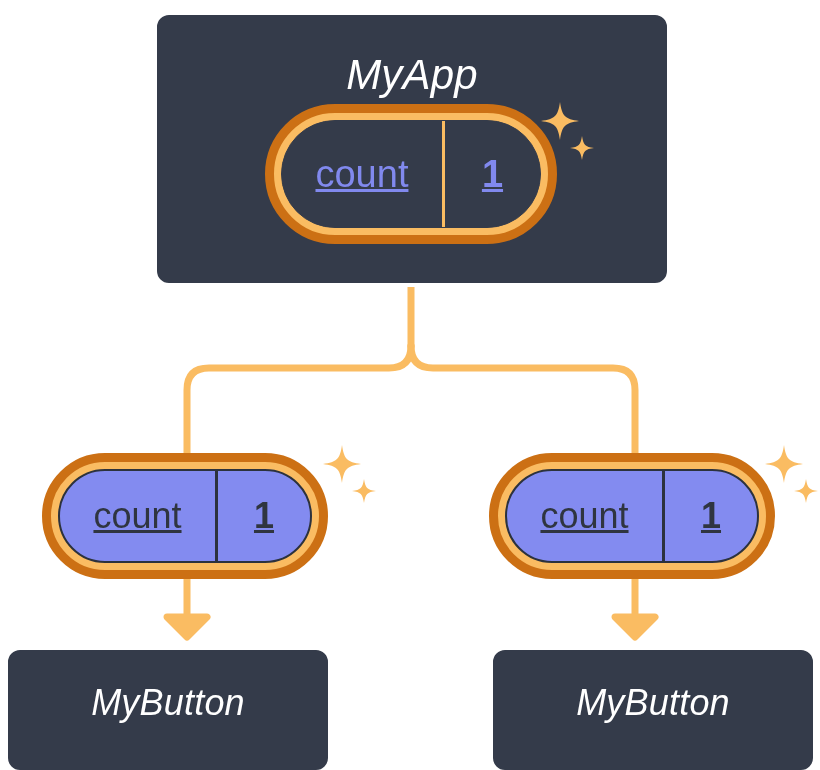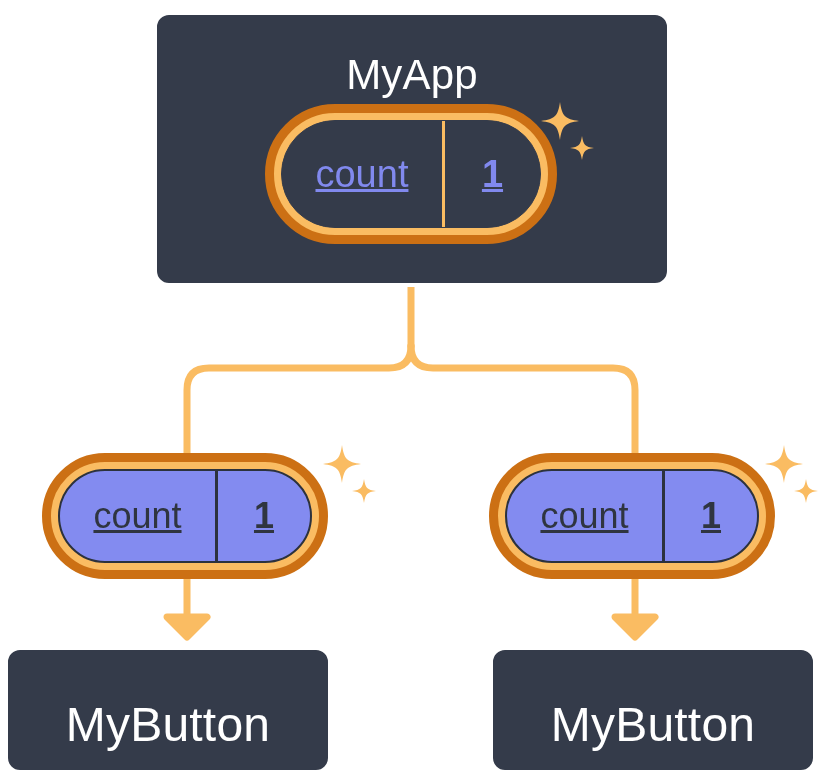--- a/index.html
+++ b/index.html
@@ -43,20 +43,21 @@
   }
   .card-title {
     position: absolute;
     left: 0;
     right: 0;
     text-align: center;
     color: #ffffff;
     font-weight: 400;
     letter-spacing: 0.2px;
     white-space: nowrap;
+    font-style: italic;
   }
 
   #card-myapp {
     left: 153px;
     top: 11px;
     width: 518px;
     height: 276px;
   }
   #card-myapp .card-title {
     top: 36px;
@@ -64,22 +65,22 @@
   }
 
   .card-mybutton {
     top: 646px;
     width: 328px;
     height: 128px;
   }
   #card-mybutton-left  { left: 4px; }
   #card-mybutton-right { left: 489px; }
   .card-mybutton .card-title {
-    top: 47px;
-    font-size: 48px;
+    top: 32px;
+    font-size: 36px;
   }
 
   
   .capsule {
     position: absolute;
     z-index: 4;
     box-sizing: border-box;
     display: flex;
     align-items: stretch;
     border-radius: 999px;

